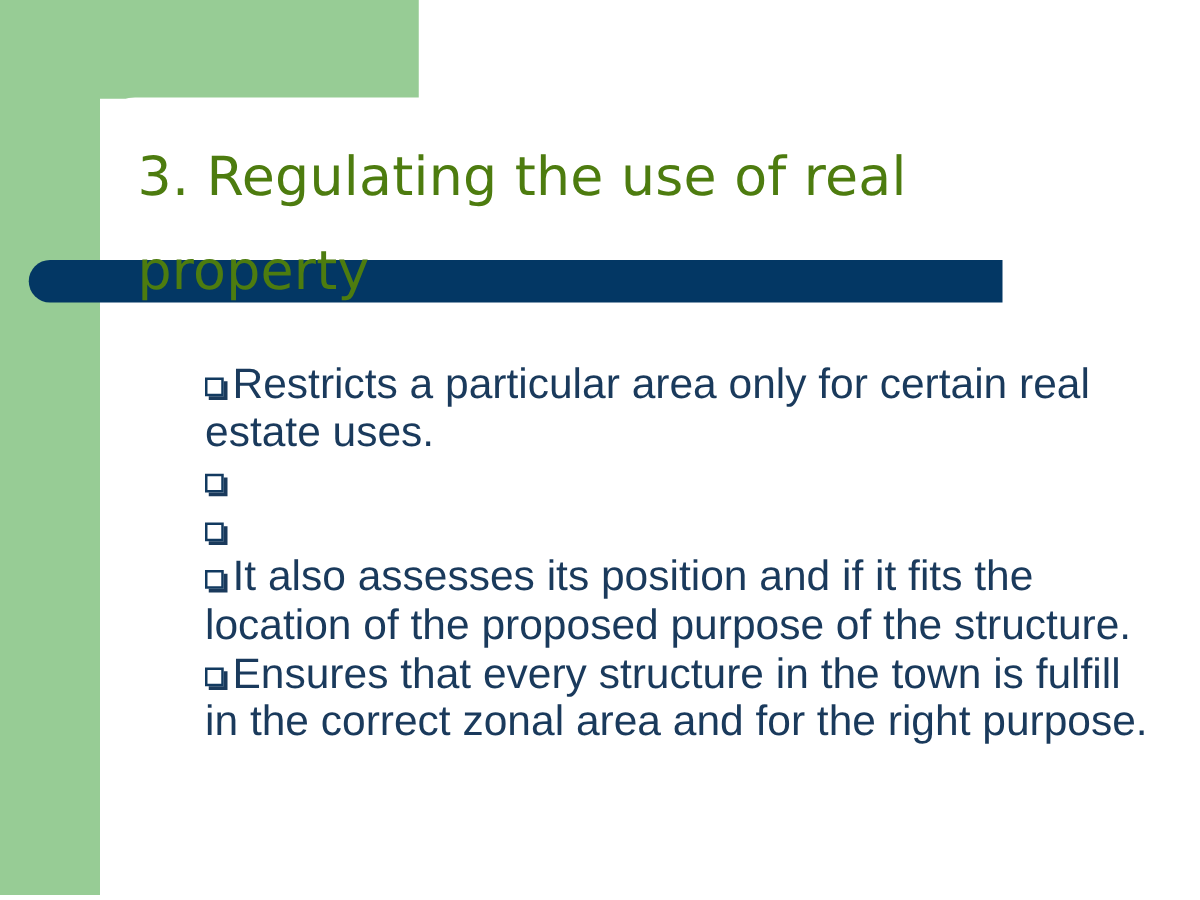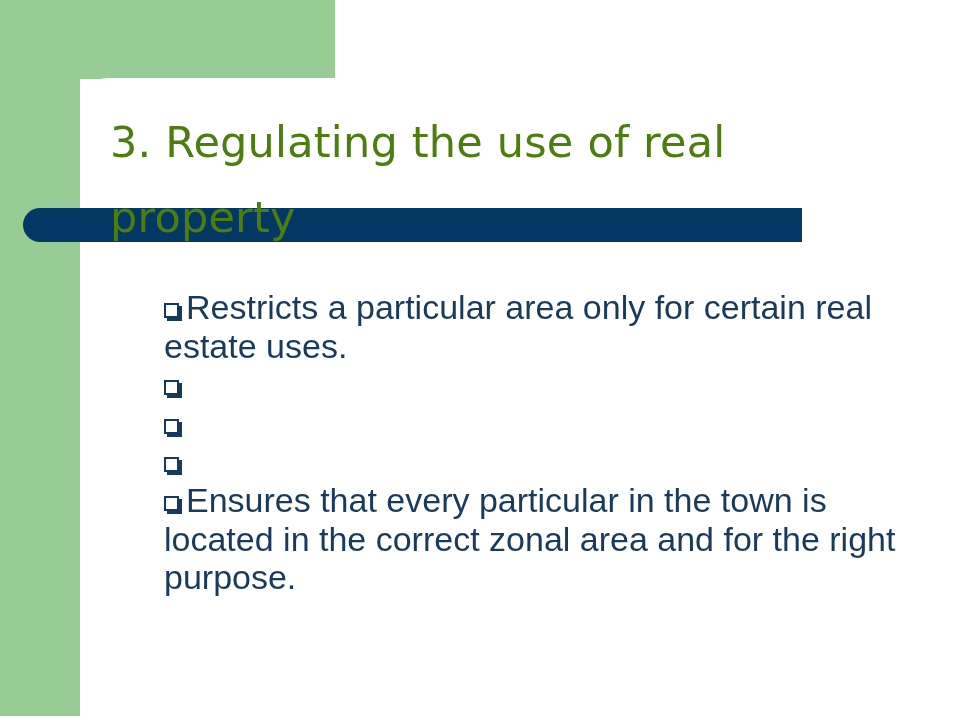--- a/index.html
+++ b/index.html
@@ -132,17 +132,17 @@
   <div class="white-panel"></div>
 
   <div class="navy-rule"></div>
 
   <h1 class="slide-title">3. Regulating the use of real property</h1>
 
   <ul class="body-list">
     <li><span class="bullet-glyph"></span><span>Restricts a particular area only for certain real estate uses.</span></li>
     <li><span class="bullet-glyph"></span></li>
     <li><span class="bullet-glyph"></span></li>
-    <li><span class="bullet-glyph"></span></li>
-    <li><span class="bullet-glyph"></span><span>Ensures that every particular in the town is located in the correct zonal area and for the right purpose.</span></li>
+    <li><span class="bullet-glyph"></span><span>It also assesses its position and if it fits the location of the proposed purpose of the structure.</span></li>
+    <li><span class="bullet-glyph"></span><span>Ensures that every structure in the town is fulfill in the correct zonal area and for the right purpose.</span></li>
   </ul>
 
 </div>
 
 </body></html>

